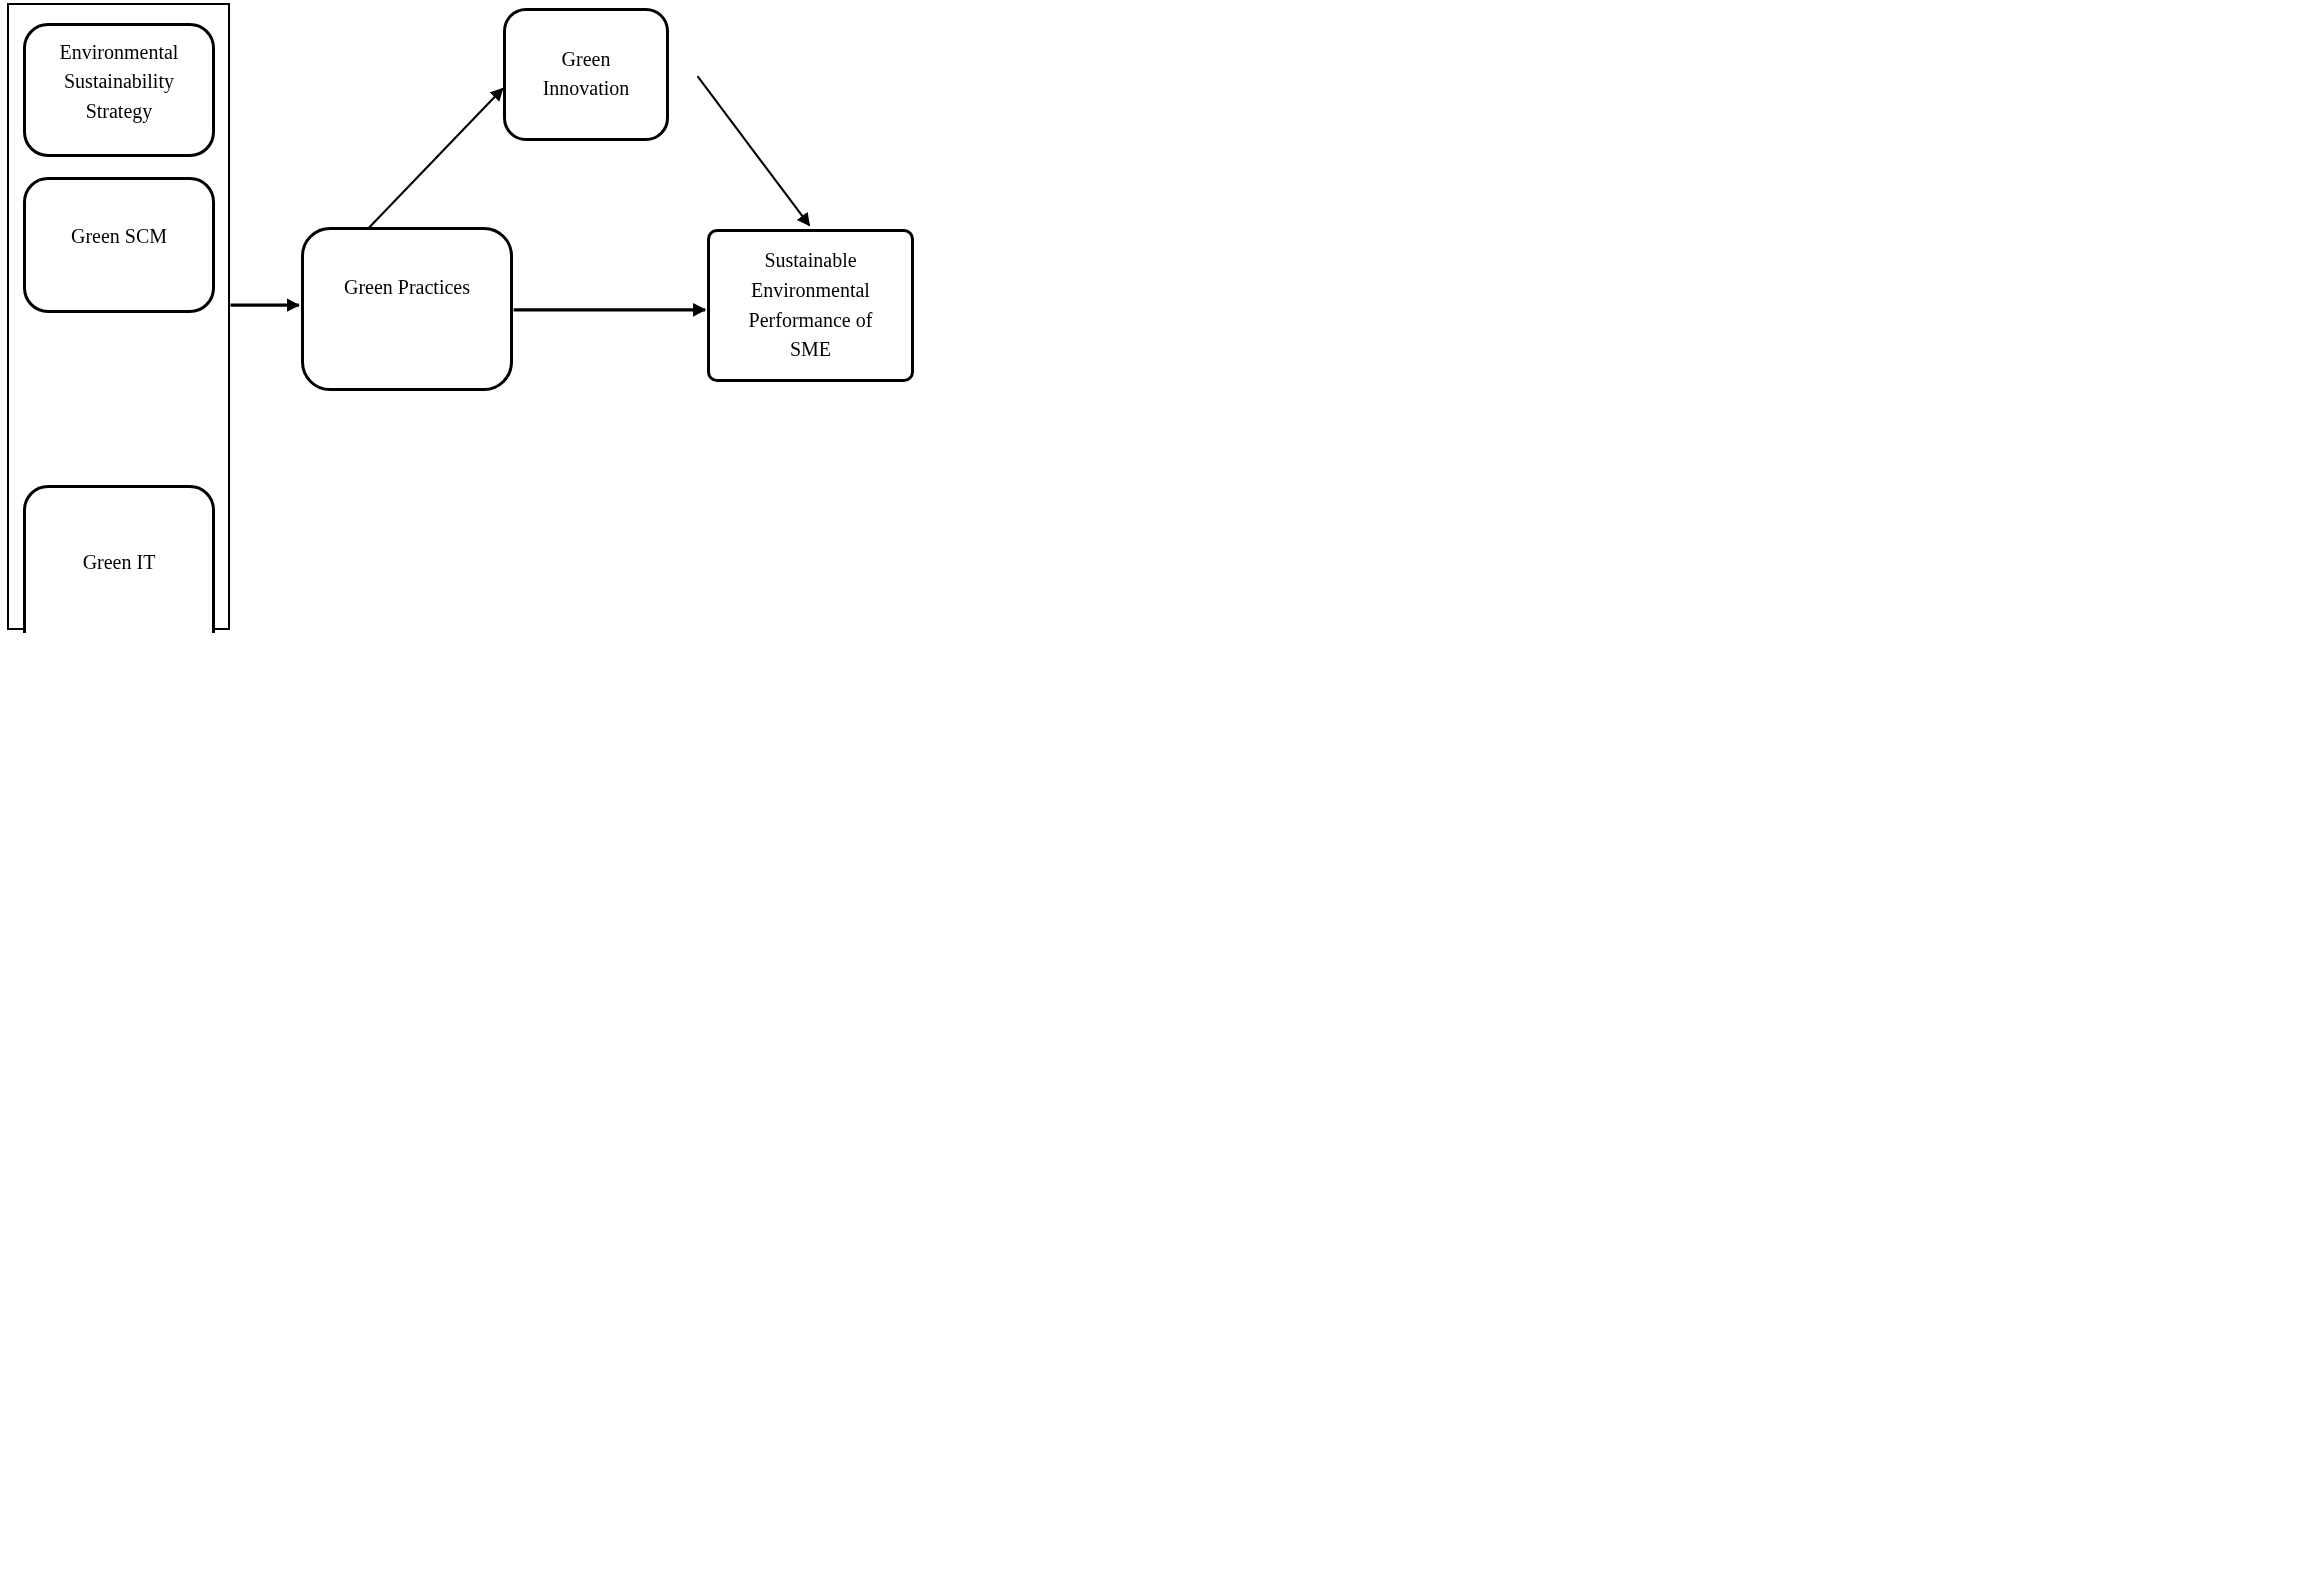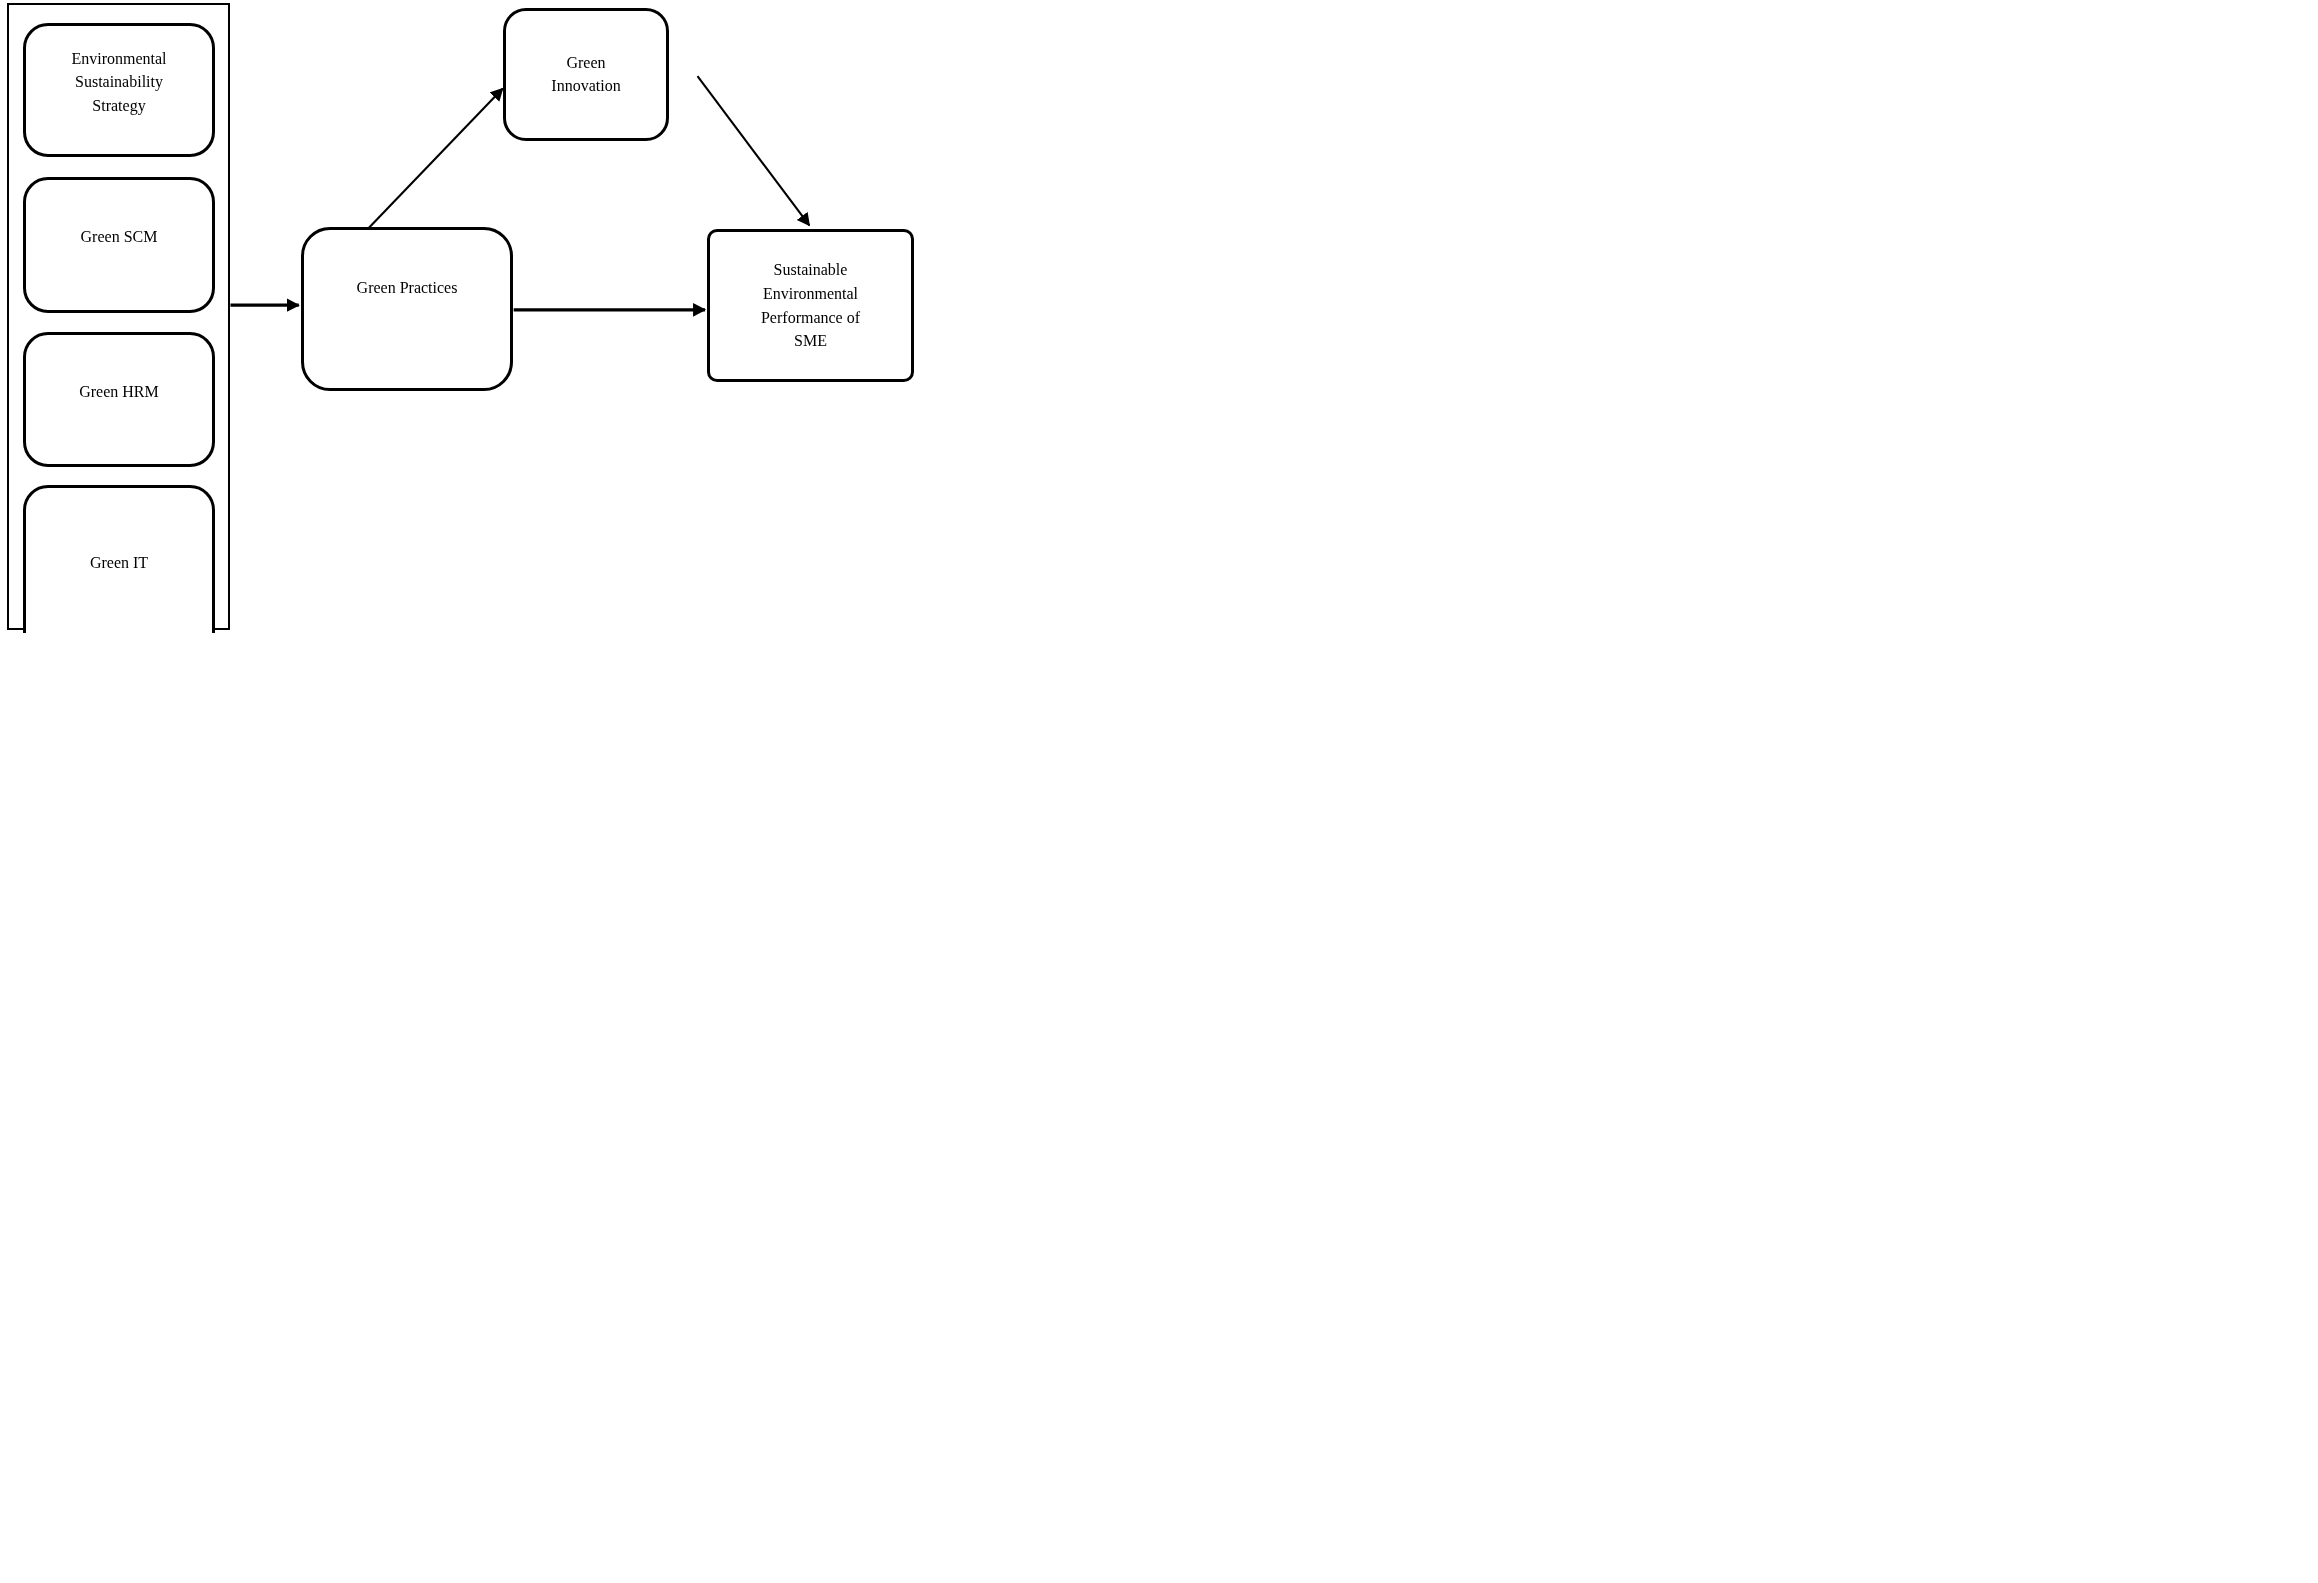--- a/index.html
+++ b/index.html
@@ -36,21 +36,21 @@
   .node {
     position: absolute;
     box-sizing: border-box;
     border: 3.3px solid #000000;
     border-radius: 25px;
     background: #ffffff;
     display: flex;
     align-items: center;
     justify-content: center;
     text-align: center;
-    font-size: 16px;
+    font-size: 20px;
     line-height: 1.48;
   }
   .node-label {
     white-space: pre-line;
     display: block;
   }
   #node-ess { left: 23px;  top: 23px;  width: 192px; height: 134px; padding-bottom: 15.6px; }
   #node-scm { left: 23px;  top: 177px; width: 192px; height: 136px; padding-bottom: 15.6px; }
   #node-hrm { left: 23px;  top: 332px; width: 192px; height: 135px; padding-bottom: 15.6px; }
   #node-it  { left: 23px;  top: 485px; width: 192px; height: 172px; padding-bottom: 15.6px; }
@@ -80,23 +80,20 @@
   <div class="node" id="node-ess">
     <span class="node-label">Environmental
 Sustainability
 Strategy</span>
   </div>
 
   <div class="node" id="node-scm">
     <span class="node-label">Green SCM</span>
   </div>
 
-  <div class="node" id="node-hrm">
-    <span class="node-label">Green HRM</span>
-  </div>
 
   <div class="node" id="node-it">
     <span class="node-label">Green IT</span>
   </div>
 
   <div class="node" id="node-gp">
     <span class="node-label">Green Practices</span>
   </div>
 
   <div class="node" id="node-gi">

